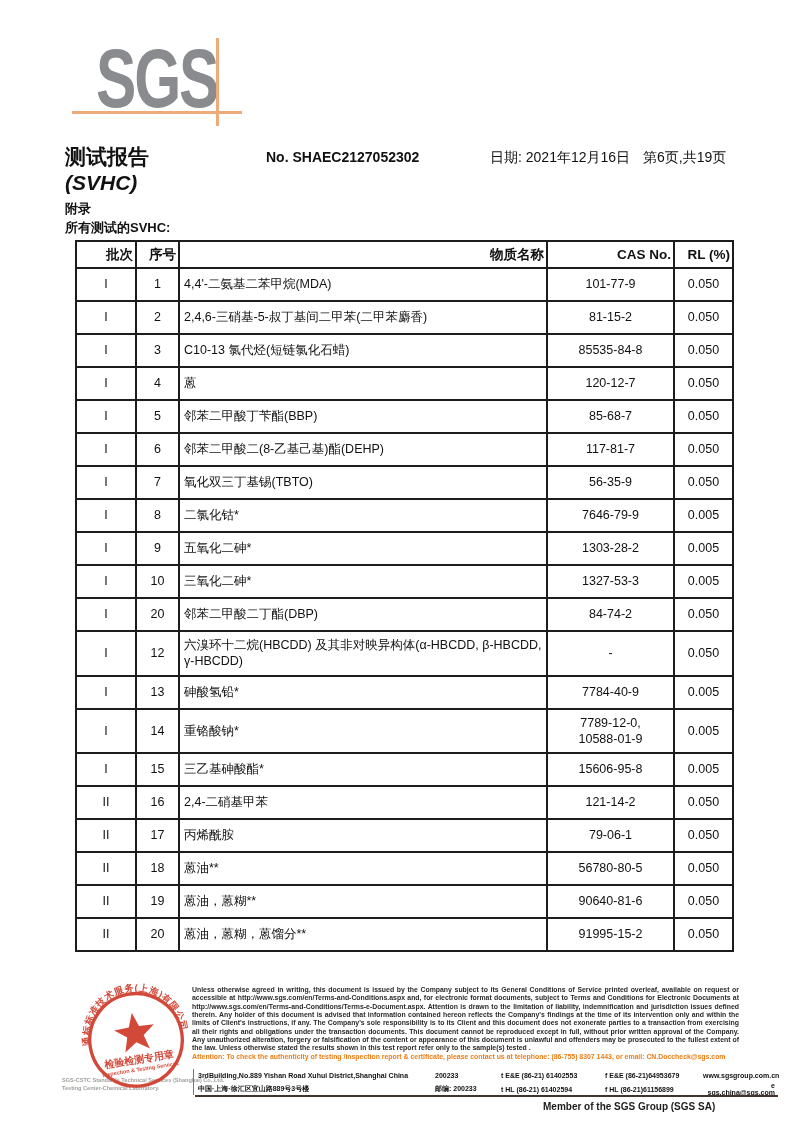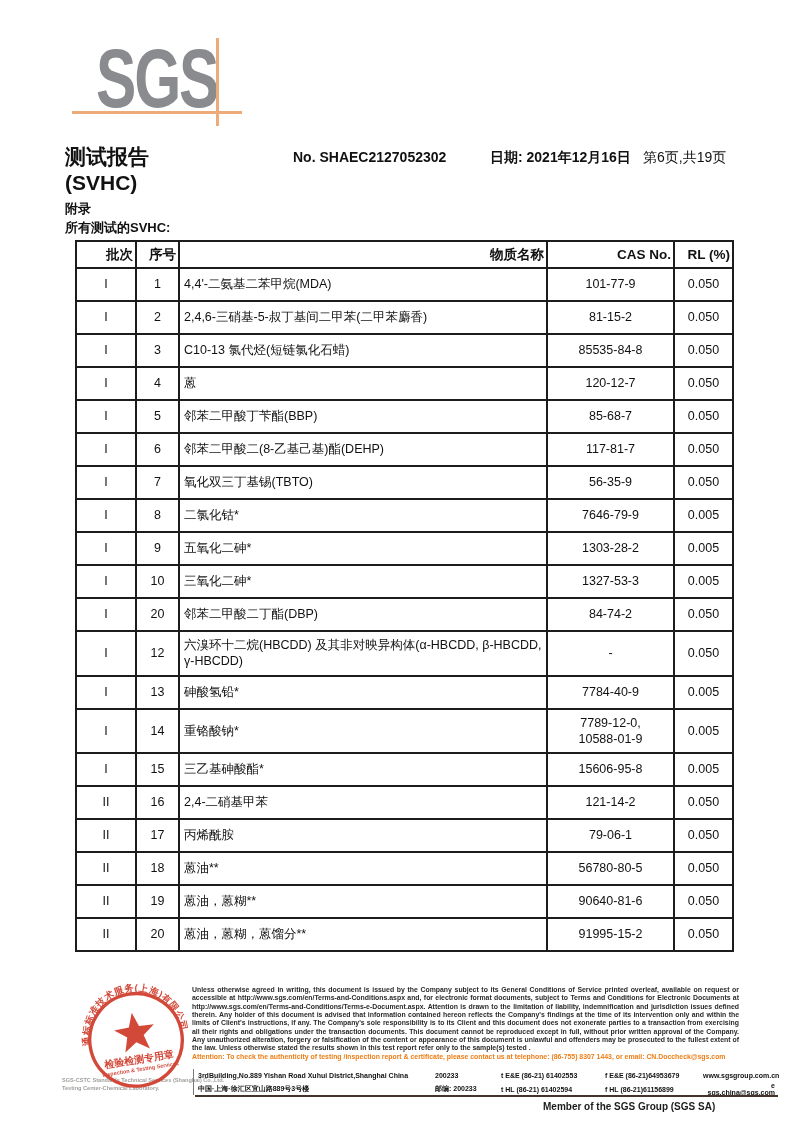--- a/index.html
+++ b/index.html
@@ -34,23 +34,23 @@
   }
   .logo-vline {
     position: absolute;
     left: 216px; top: 38px;
     width: 3px; height: 88px;
     background: #ecab79;
   }
 
   
   .title1 { position: absolute; left: 65px; top: 143px; font-size: 21px; font-weight: 700; color: #111; }
-  .title2 { position: absolute; left: 65px; top: 171px; font-size: 21px; font-weight: 700; color: #111; }
-  .report-no { position: absolute; left: 293px; top: 149px; font-size: 14px; font-weight: 600; color: #111; }
-  .report-date { position: absolute; left: 490px; top: 149px; font-size: 14px; font-weight: 700; color: #111; }
+  .title2 { position: absolute; left: 65px; top: 171px; font-size: 21px; font-weight: 700; color: #111; font-style: italic; }
+  .report-no { position: absolute; left: 266px; top: 149px; font-size: 14px; font-weight: 600; color: #111; }
+  .report-date { position: absolute; left: 490px; top: 149px; font-size: 14px; font-weight: 400; color: #111; }
   .page-info { position: absolute; left: 643px; top: 149px; font-size: 14px; font-weight: 400; color: #111; }
   .appendix { position: absolute; left: 65px; top: 200px; font-size: 13px; font-weight: 700; color: #111; }
   .subtitle { position: absolute; left: 65px; top: 219px; font-size: 13px; font-weight: 700; color: #111; }
 
   
   table.svhc {
     position: absolute;
     left: 75px; top: 240px;
     width: 657px;
     border-collapse: collapse;

